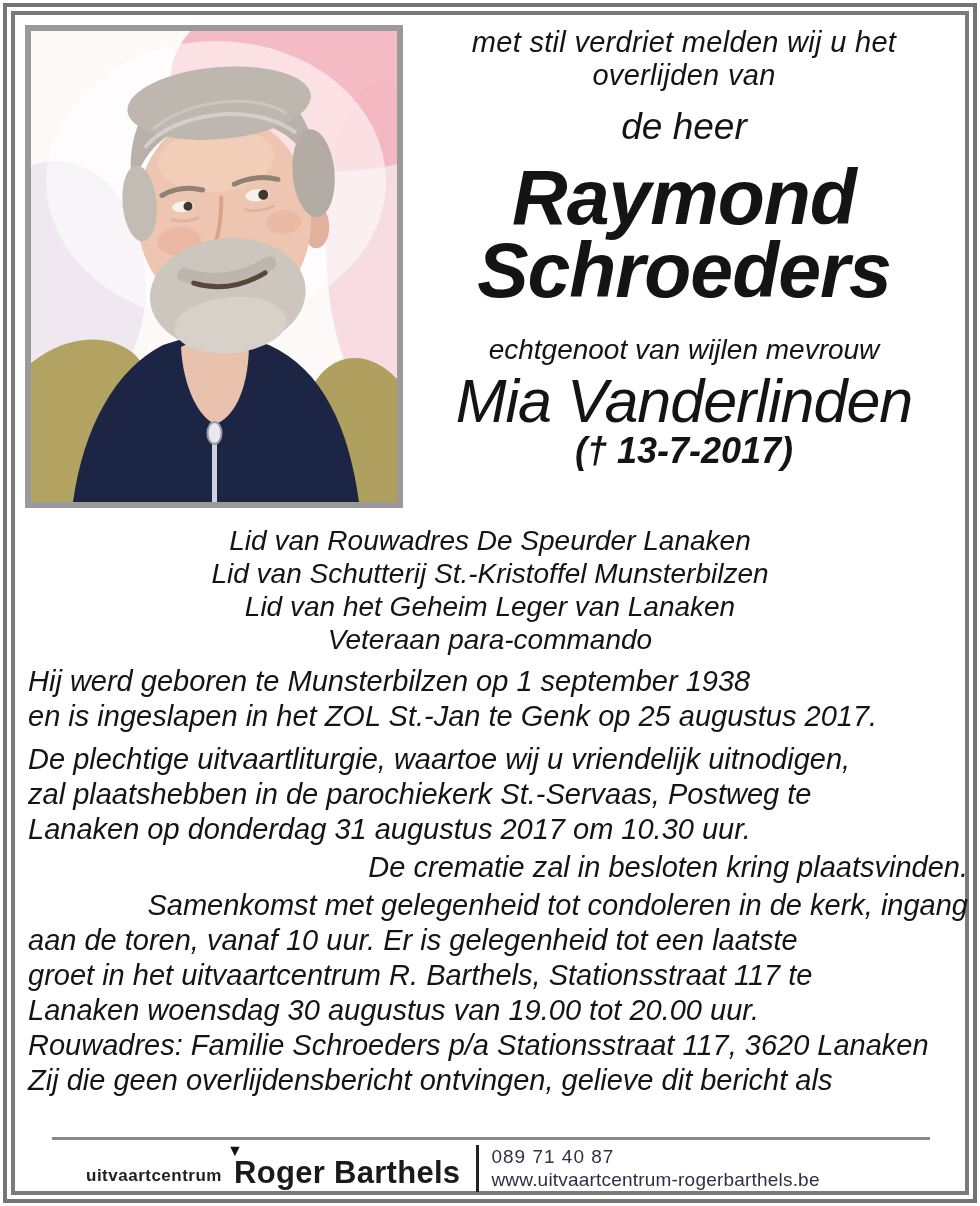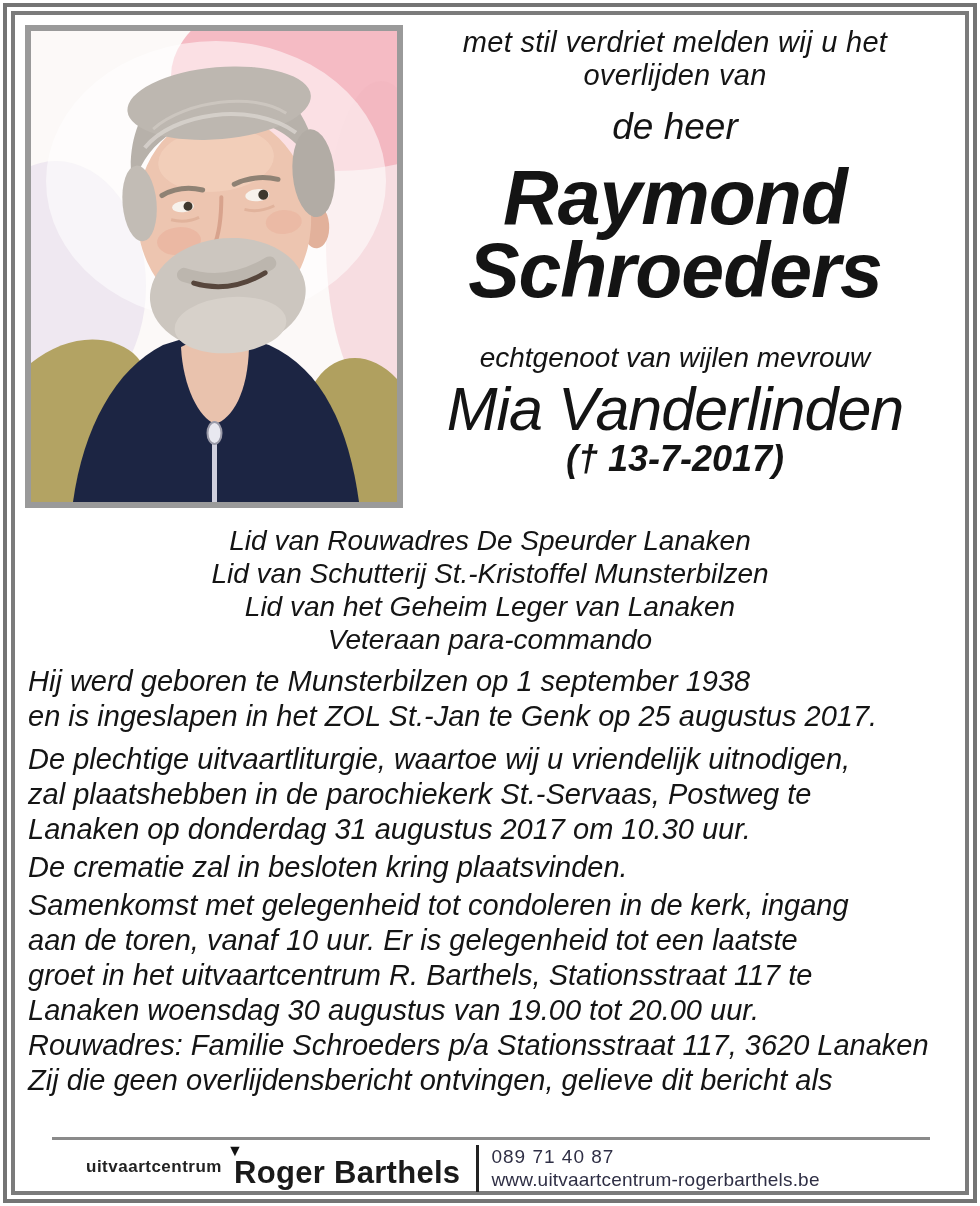--- a/index.html
+++ b/index.html
@@ -36,21 +36,21 @@
     border: 6px solid #9a9a9a;
     box-sizing: border-box;
     background: #fcf9f8;
     overflow: hidden;
   }
   .photo-frame svg { display: block; }
 
   
   .header-col {
     position: absolute;
-    left: 405px; top: 26px;
+    left: 414px; top: 26px;
     width: 504px;
     text-align: center;
     font-style: italic;
     padding-left: 18px;
   }
   .intro-line {
     font-size: 29px;
     line-height: 33px;
     letter-spacing: 0.3px;
   }
@@ -62,21 +62,21 @@
   .deceased-name {
     font-size: 77px;
     line-height: 73px;
     font-weight: bold;
     letter-spacing: -1px;
   }
   .deceased-name.first { margin-top: 14px; }
   .spouse-intro {
     font-size: 28px;
     line-height: 31px;
-    margin-top: 35px;
+    margin-top: 27px;
   }
   .spouse-name {
     font-size: 61px;
     line-height: 60px;
     margin-top: 6px;
     font-weight: 500;
     letter-spacing: -1px;
   }
   .spouse-death-date {
     font-size: 36px;
@@ -103,42 +103,42 @@
     left: 28px; top: 664px;
     width: 940px;
     font-style: italic;
   }
   .body-line {
     font-size: 29px;
     line-height: 35px;
     white-space: nowrap;
   }
   .body-line.para-gap { margin-top: 8px; }
-  .body-line.para-gap-sm { margin-top: 3px; }
+  .body-line.para-gap-sm { margin-top: 3px; text-align: right; }
 
   
   .footer-separator {
     position: absolute;
     left: 52px; top: 1137px;
     width: 878px; height: 3px;
     background: #8a8a8a;
   }
   .footer-bar {
     position: absolute;
     left: 86px; top: 1143px;
     height: 52px;
     display: flex;
     align-items: flex-end;
   }
   .brand-prefix {
     font-size: 17px;
     font-weight: bold;
     letter-spacing: 0.5px;
     color: #222222;
-    padding-bottom: 18px;
+    padding-bottom: 9px;
   }
   .brand-name-wrap {
     position: relative;
     margin-left: 12px;
     padding-bottom: 4px;
   }
   .triangle-icon {
     position: absolute;
     left: -7px; top: -13px;
     font-size: 16px;

